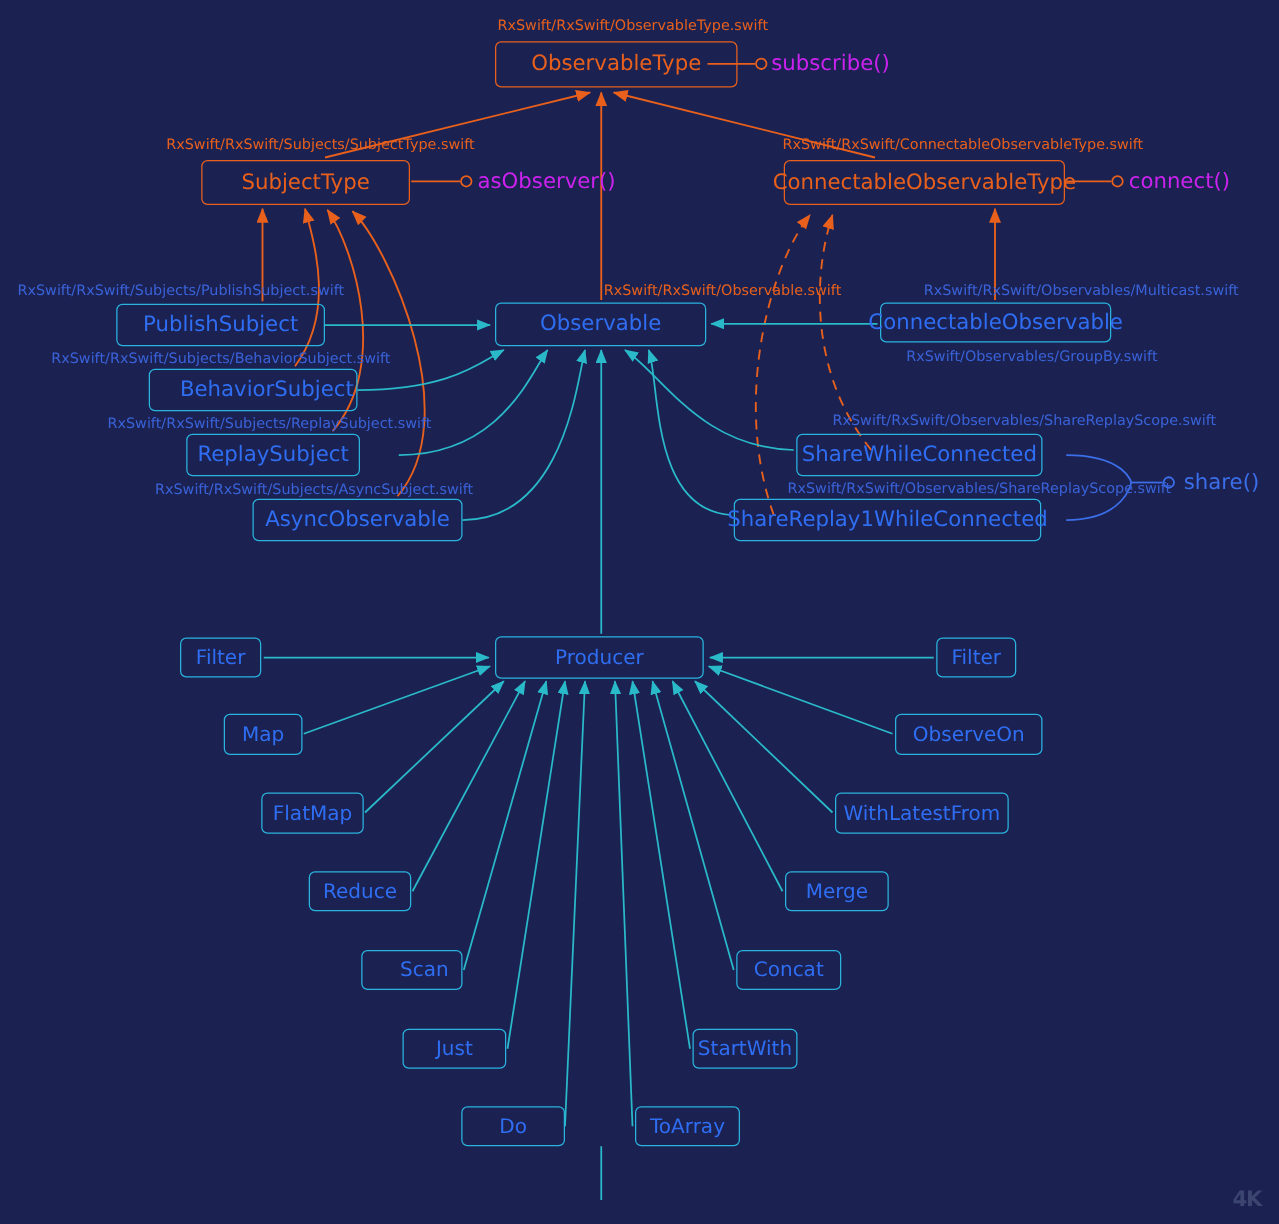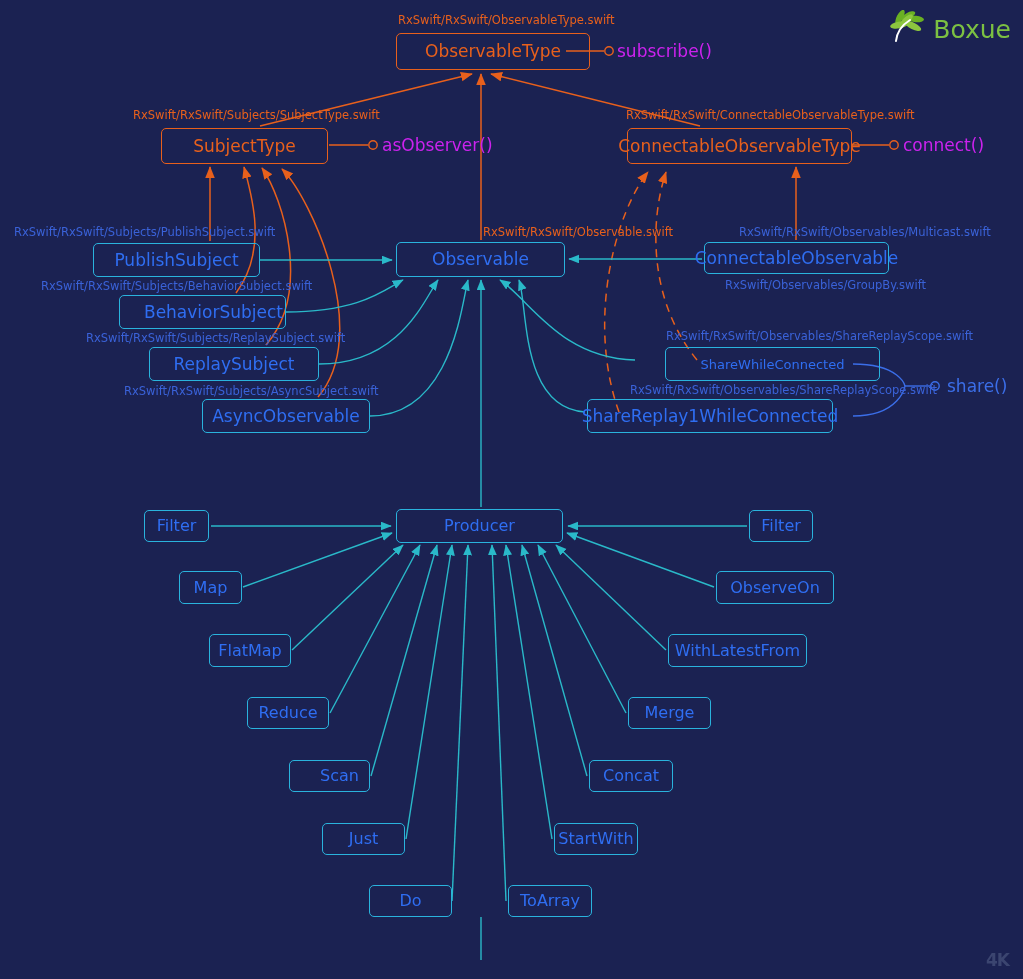--- a/index.html
+++ b/index.html
@@ -120,30 +120,30 @@
       </div>
       <div class="node blue" style="left: 396px; top: 242px; width: 169px; height: 35px; font-size: 17px;">
         <span>Observable</span>
       </div>
       <div class="node blue" style="left: 93px; top: 243px; width: 167px; height: 34px; font-size: 17px; text-align: center;">
         <span>PublishSubject</span>
       </div>
       <div class="node blue" style="left: 119px; top: 295px; width: 167px; height: 34px; font-size: 17px; padding-left: 22px;">
         <span>BehaviorSubject</span>
       </div>
-      <div class="node blue" style="left: 149px; top: 347px; width: 170px; height: 34px; font-size: 17px;">
+      <div class="node blue" style="left: 149px; top: 347px; width: 139px; height: 34px; font-size: 17px;">
         <span>ReplaySubject</span>
       </div>
       <div class="node blue" style="left: 202px; top: 399px; width: 168px; height: 34px; font-size: 17px;">
         <span>AsyncObservable</span>
       </div>
       <div class="node blue" style="left: 704px; top: 242px; width: 185px; height: 32px; font-size: 17px;">
         <span>ConnectableObservable</span>
       </div>
-      <div class="node blue" style="left: 637px; top: 347px; width: 215px; height: 34px; font-size: 13px; margin-left: 28px;">
+      <div class="node blue" style="left: 637px; top: 347px; width: 197px; height: 34px; font-size: 17px;">
         <span>ShareWhileConnected</span>
       </div>
       <div class="node blue" style="left: 587px; top: 399px; width: 246px; height: 34px; font-size: 17px;">
         <span>ShareReplay1WhileConnected</span>
       </div>
       <div class="node blue" style="left: 396px; top: 509px; width: 167px; height: 34px; font-size: 16px;">
         <span>Producer</span>
       </div>
       <div class="node blue" style="left: 144px; top: 510px; width: 65px; height: 32px; font-size: 16px;">
         <span>Filter</span>
@@ -203,33 +203,15 @@
       <div class="pathlabel blue" style="left: 630px; top: 385px;">RxSwift/RxSwift/Observables/ShareReplayScope.swift</div>
     </div>
   <div id="endpoints">
       <div class="endpoint magenta" style="left: 617px; top: 43px;">subscribe()</div>
       <div class="endpoint magenta" style="left: 382px; top: 137px;">asObserver()</div>
       <div class="endpoint magenta" style="left: 903px; top: 137px;">connect()</div>
       <div class="endpoint blue" style="left: 947px; top: 378px;">share()</div>
     </div>
 
 
-  <div id="logo">
-    <span>
-      <svg width="40" height="34" viewBox="0 0 40 34" aria-hidden="true">
-        <g fill="#6ab023">
-          <ellipse cx="13" cy="7" rx="8" ry="3.2" transform="rotate(-62 13 7)"></ellipse>
-          <ellipse cx="21" cy="6" rx="8" ry="3.2" transform="rotate(-28 21 6)"></ellipse>
-          <ellipse cx="29" cy="9" rx="8" ry="3.2" transform="rotate(4 29 9)"></ellipse>
-        </g>
-        <g fill="#8cc63f">
-          <ellipse cx="12" cy="15" rx="9" ry="3.4" transform="rotate(-10 12 15)"></ellipse>
-          <ellipse cx="26" cy="16" rx="9" ry="3.4" transform="rotate(26 26 16)"></ellipse>
-          <ellipse cx="19" cy="11" rx="9" ry="3.4" transform="rotate(-44 19 11)"></ellipse>
-        </g>
-        <path d="M9,31 C10,22 15,15 23,10" stroke="#ffffff" stroke-width="2" fill="none" stroke-linecap="round"></path>
-      </svg>
-    </span>
-    <span class="word">Boxue</span>
-  </div>
 
   <div id="wm4k">4K</div>
 </div>
 
 </body></html>

